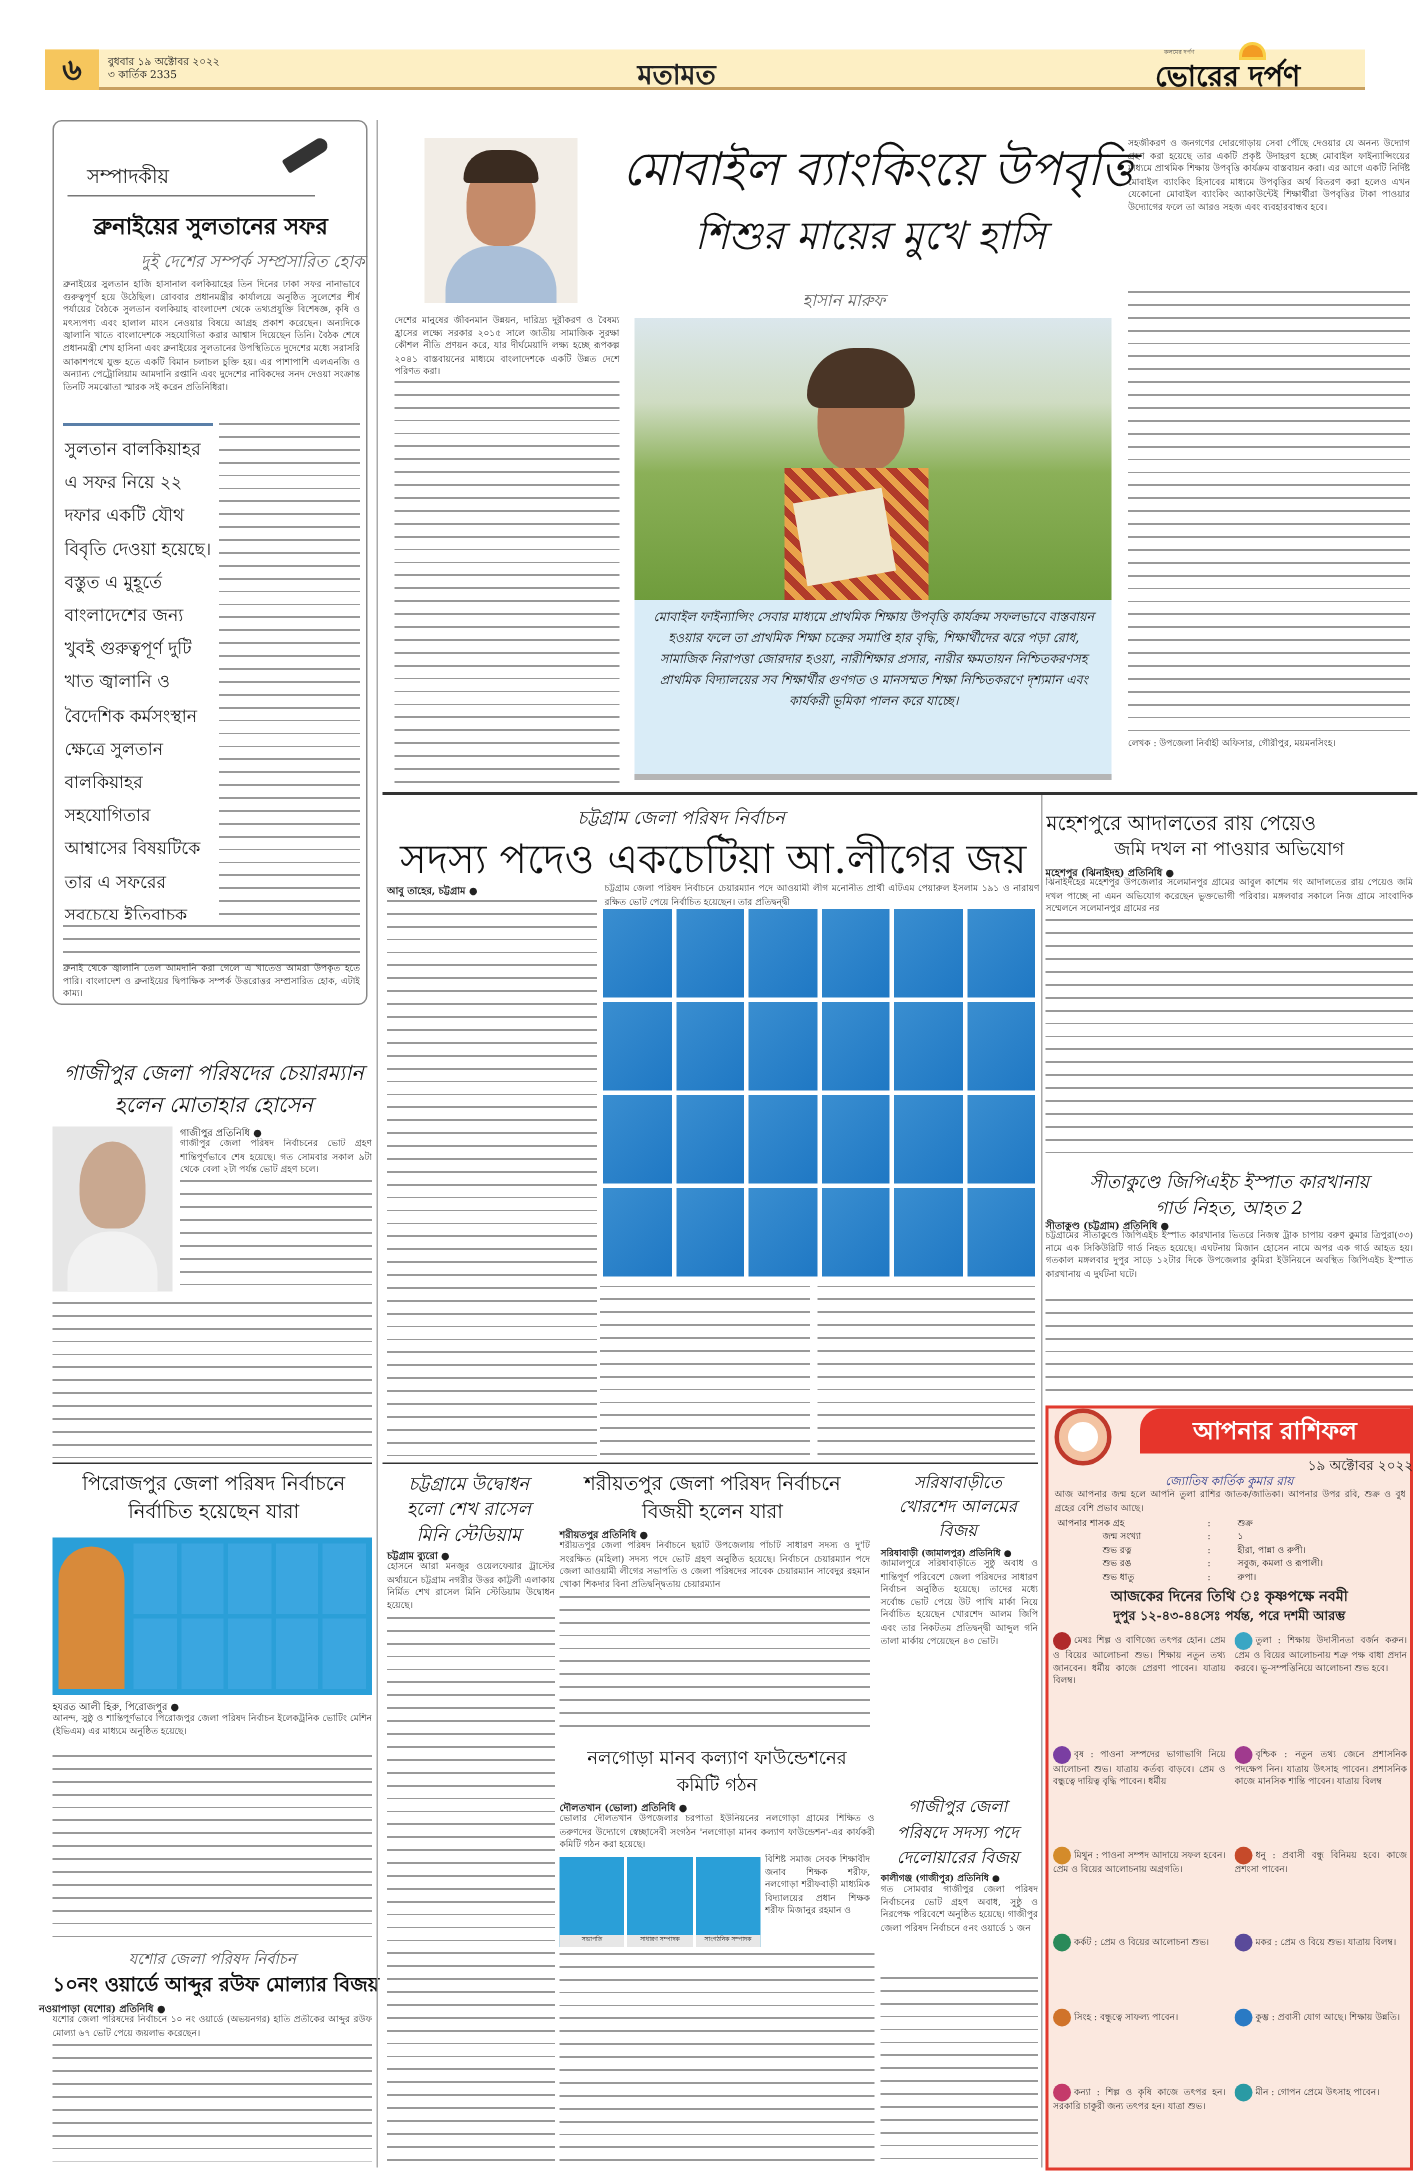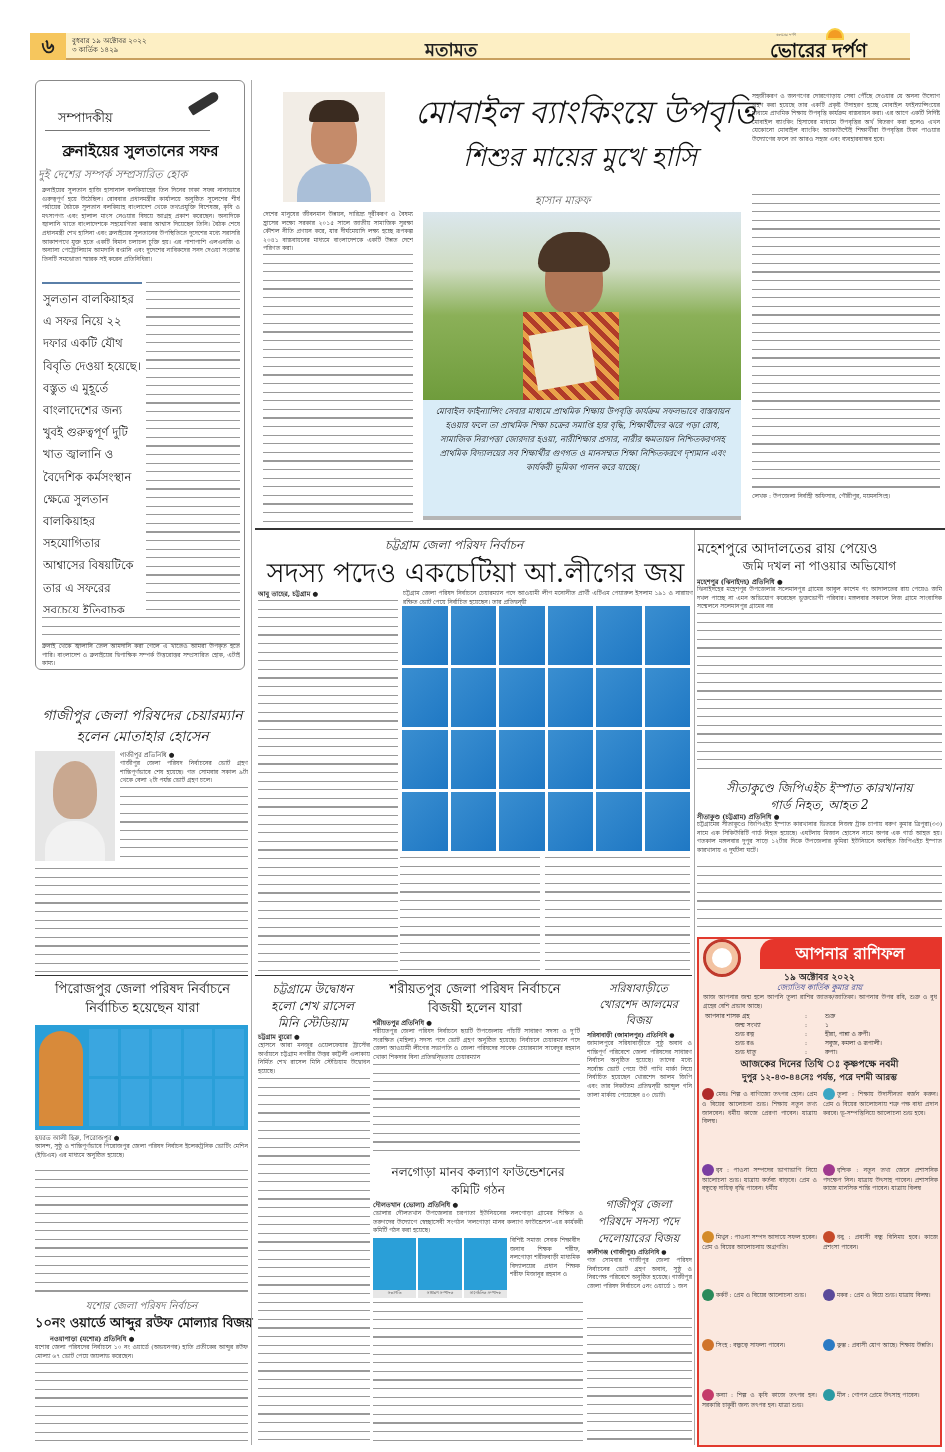--- a/index.html
+++ b/index.html
@@ -21,36 +21,36 @@
 <div class="hdr" style="left:18px;top:33px;width:486px"></div>
 <div class="abs" style="left:18px;top:33px;width:486px;height:27px;background:#fdefc4;border-bottom:2px solid #c8a060">
 </div>
 <div class="abs" style="left:0;top:0;width:945px;height:0"></div>
 
 <div class="abs" style="left:0;top:0;width:945px;height:64px;background:#fff">
   <div class="abs" style="left:30px;top:33px;width:880px;height:27px;background:#fdefc4;border-bottom:2px solid #c8a060"></div>
   <div class="abs" style="left:30px;top:33px;width:36px;height:27px;background:#f6c65d;font-size:20px;font-weight:bold;text-align:center;line-height:27px;font-family:'DejaVu Serif',serif">৬</div>
   <div class="abs" style="left:72px;top:37px;font-size:7px;line-height:9px;font-family:'DejaVu Serif',serif">
     <div>বুধবার ১৯ অক্টোবর ২০২২</div>
-    <div>৩ কার্তিক ১৪২৯</div>
+    <div>৩ কার্তিক 2335</div>
   </div>
   <div class="abs" style="left:425px;top:36px;font-size:18px;font-weight:bold;font-family:'DejaVu Serif',serif">মতামত</div>
   <div class="abs" style="left:770px;top:30px;width:140px;height:30px">
     <div class="abs" style="left:58px;top:0;width:14px;height:8px;background:#f39c23;border-radius:14px 14px 0 0;box-shadow:0 0 0 2px #f9cf46"></div>
     <div class="abs" style="left:6px;top:2px;font-size:4px;color:#555">কলমের দর্পণ</div>
     <div class="abs" style="left:0;top:6px;font-size:19px;font-weight:bold;font-family:'DejaVu Serif',serif;color:#111;white-space:nowrap">ভোরের দর্পণ</div>
   </div>
 </div>
 
 <div class="abs box" style="left:35px;top:80px;width:210px;height:590px"></div>
 <div class="abs" style="left:58px;top:108px;font-size:13px;font-family:Liberation Mono, monospace">সম্পাদকীয়</div>
 <div class="abs" style="left:188px;top:98px;width:32px;height:10px;background:#333;transform:rotate(-32deg);border-radius:2px 6px 6px 2px"></div>
 <div class="abs" style="left:45px;top:130px;width:165px;height:1px;background:#777"></div>
 <div class="abs hl" style="left:38px;top:139px;width:205px;font-size:15px">ব্রুনাইয়ের সুলতানের সফর</div>
-<div class="abs" style="left:38px;top:166px;width:205px;text-align:left;font-size:11px;color:#666;font-style:italic;font-family:'DejaVu Serif',serif">দুই দেশের সম্পর্ক সম্প্রসারিত হোক</div>
+<div class="abs" style="left:38px;top:166px;width:205px;text-align:right;font-size:11px;color:#666;font-style:italic;font-family:'DejaVu Serif',serif">দুই দেশের সম্পর্ক সম্প্রসারিত হোক</div>
 <div class="abs txt" style="left:42px;top:186px;width:198px;height:82px">ব্রুনাইয়ের সুলতান হাজি হাসানাল বলকিয়াহের তিন দিনের ঢাকা সফর নানাভাবে গুরুত্বপূর্ণ হয়ে উঠেছিল। রোববার প্রধানমন্ত্রীর কার্যালয়ে অনুষ্ঠিত সুলেশের শীর্ষ পর্যায়ের বৈঠকে সুলতান বলকিয়াহ বাংলাদেশ থেকে তথ্যপ্রযুক্তি বিশেষজ্ঞ, কৃষি ও মৎস্যপণ্য এবং হালাল মাংস নেওয়ার বিষয়ে আগ্রহ প্রকাশ করেছেন। অন্যদিকে জ্বালানি খাতে বাংলাদেশকে সহযোগিতা করার আশ্বাস দিয়েছেন তিনি। বৈঠক শেষে প্রধানমন্ত্রী শেখ হাসিনা এবং ব্রুনাইয়ের সুলতানের উপস্থিতিতে দুদেশের মধ্যে সরাসরি আকাশপথে যুক্ত হতে একটি বিমান চলাচল চুক্তি হয়। এর পাশাপাশি এলএনজি ও অন্যান্য পেট্রোলিয়াম আমদানি রপ্তানি এবং দুদেশের নাবিকদের সনদ দেওয়া সংক্রান্ত তিনটি সমঝোতা স্মারক সই করেন প্রতিনিধিরা।</div>
 <div class="abs" style="left:42px;top:282px;width:100px;height:2px;background:#5a7fa8"></div>
 <div class="abs" style="left:43px;top:288px;width:100px;height:325px;font-size:11.5px;line-height:22.2px;font-family:'DejaVu Serif',serif;color:#222;overflow:hidden">সুলতান বালকিয়াহর এ সফর নিয়ে ২২ দফার একটি যৌথ বিবৃতি দেওয়া হয়েছে। বস্তুত এ মুহূর্তে বাংলাদেশের জন্য খুবই গুরুত্বপূর্ণ দুটি খাত জ্বালানি ও বৈদেশিক কর্মসংস্থান ক্ষেত্রে সুলতান বালকিয়াহর সহযোগিতার আশ্বাসের বিষয়টিকে তার এ সফরের সবচেয়ে ইতিবাচক দিক বলে মনে করি আমরা।</div>
 <div class="abs txt txtline" style="left:146px;top:280px;width:94px;height:335px"></div>
 <div class="abs txt txtline" style="left:42px;top:615px;width:198px;height:30px"></div>
 <div class="abs txt" style="left:42px;top:642px;width:198px;height:25px">ব্রুনাই থেকে জ্বালানি তেল আমদানি করা গেলে এ খাতেও আমরা উপকৃত হতে পারি। বাংলাদেশ ও ব্রুনাইয়ের দ্বিপাক্ষিক সম্পর্ক উত্তরোত্তর সম্প্রসারিত হোক, এটাই কাম্য।</div>
 
 <div class="abs" style="left:283px;top:92px;width:102px;height:110px;background:#f2ede6">
   <div class="abs face" style="left:28px;top:14px;width:46px;height:58px"></div>
   <div class="abs" style="left:26px;top:8px;width:50px;height:22px;background:#3a2b20;border-radius:25px 25px 4px 4px"></div>
@@ -127,21 +127,21 @@
 
 <div class="abs hl" style="left:697px;top:779px;width:245px;font-size:12px;font-weight:normal;font-style:italic;white-space:nowrap">সীতাকুণ্ডে জিপিএইচ ইস্পাত কারখানায়</div>
 <div class="abs hl" style="left:697px;top:796px;width:245px;font-size:12px;font-weight:normal;font-style:italic">গার্ড নিহত, আহত 2</div>
 <div class="abs" style="left:697px;top:812px;font-size:6.5px;font-weight:bold;font-family:'DejaVu Serif',serif">সীতাকুণ্ড (চট্টগ্রাম) প্রতিনিধি ●</div>
 <div class="abs txt" style="left:697px;top:820px;width:245px;height:44px">চট্টগ্রামের সীতাকুণ্ডে জিপিএইচ ইস্পাত কারখানার ভিতরে নিজস্ব ট্রাক চাপায় বরুণ কুমার ত্রিপুরা(৩৩) নামে এক সিকিউরিটি গার্ড নিহত হয়েছে। এঘটনায় মিজান হোসেন নামে অপর এক গার্ড আহত হয়। গতকাল মঙ্গলবার দুপুর সাড়ে ১২টার দিকে উপজেলার কুমিরা ইউনিয়নে অবস্থিত জিপিএইচ ইস্পাত কারখানায় এ দুর্ঘটনা ঘটে।</div>
 <div class="abs txt txtline" style="left:697px;top:864px;width:245px;height:68px"></div>
 
 <div class="abs rashi" style="left:697px;top:937px;width:245px;height:510px"></div>
 <div class="abs" style="left:703px;top:939px;width:38px;height:38px;border-radius:50%;background:#fff;border:3px solid #c0392b;box-shadow:inset 0 0 0 6px #f3c3a2"></div>
 <div class="abs rhead" style="left:760px;top:939px;width:180px;height:30px;line-height:30px;font-size:16px;border-radius:14px 0 0 0">আপনার রাশিফল</div>
-<div class="abs" style="left:697px;top:970px;width:245px;text-align:center;font-size:9px;font-weight:bold;font-family:'DejaVu Serif',serif">১৯ অক্টোবর ২০২২</div>
+<div class="abs" style="left:697px;top:970px;width:245px;text-align:right;font-size:9px;font-weight:normal;font-family:'DejaVu Serif',serif">১৯ অক্টোবর ২০২২</div>
 <div class="abs" style="left:697px;top:981px;width:245px;text-align:center;font-size:8px;font-style:italic;color:#2b3a8c;font-family:'DejaVu Serif',serif">জ্যোতিষ কার্তিক কুমার রায়</div>
 <div class="abs txt" style="left:703px;top:993px;width:234px;height:18px">আজ আপনার জন্ম হলে আপনি তুলা রাশির জাতক/জাতিকা। আপনার উপর রবি, শুক্র ও বুধ গ্রহের বেশি প্রভাব আছে।</div>
 <div class="abs" style="left:705px;top:1011px;width:230px;font-size:6px;line-height:9px;font-family:'DejaVu Serif',serif">
   <div style="display:flex">
       <span style="width:100px">আপনার শাসক গ্রহ</span>
       <span style="width:20px">:</span>
       <span>শুক্র</span>
     </div>
   <div style="display:flex">
       <span style="width:100px;padding-left:30px">জন্ম সংখ্যা</span>
@@ -198,21 +198,21 @@
       <div style="background:#3aa6e0"></div>
       <div style="background:#3aa6e0"></div>
   </div>
 </div>
 <div class="abs" style="left:35px;top:1133px;font-size:6.5px;font-weight:normal;font-family:'DejaVu Serif',serif">হযরত আলী হিরু, পিরোজপুর ●</div>
 <div class="abs txt" style="left:35px;top:1142px;width:213px;height:26px">আনন্দ, সুষ্ঠু ও শান্তিপূর্ণভাবে পিরোজপুর জেলা পরিষদ নির্বাচন ইলেকট্রনিক ভোটিং মেশিন (ইভিএম) এর মাধ্যমে অনুষ্ঠিত হয়েছে।</div>
 <div class="abs txt txtline" style="left:35px;top:1168px;width:213px;height:124px"></div>
 
 <div class="abs" style="left:35px;top:1298px;width:213px;text-align:center;font-size:10px;font-style:italic;color:#555;font-family:'DejaVu Serif',serif">যশোর জেলা পরিষদ নির্বাচন</div>
 <div class="abs hl" style="left:35px;top:1313px;width:213px;font-size:13px;white-space:nowrap">১০নং ওয়ার্ডে আব্দুর রউফ মোল্যার বিজয়</div>
-<div class="abs" style="left:50px;top:1334px;font-size:6.5px;font-weight:bold;font-family:'DejaVu Serif',serif">নওয়াপাড়া (যশোর) প্রতিনিধি ●</div>
+<div class="abs" style="left:26px;top:1334px;font-size:6.5px;font-weight:bold;font-family:'DejaVu Serif',serif">নওয়াপাড়া (যশোর) প্রতিনিধি ●</div>
 <div class="abs txt" style="left:35px;top:1343px;width:213px;height:18px">যশোর জেলা পরিষদের নির্বাচনে ১০ নং ওয়ার্ডে (অভয়নগর) হাতি প্রতীকের আব্দুর রউফ মোল্যা ৬৭ ভোট পেয়ে জয়লাভ করেছেন।</div>
 <div class="abs txt txtline" style="left:35px;top:1361px;width:213px;height:80px"></div>
 
 <div class="abs" style="left:255px;top:975px;width:437px;height:1px;background:#333"></div>
 <div class="abs hl" style="left:255px;top:980px;width:115px;font-size:12px;font-weight:normal;font-style:italic">চট্টগ্রামে উদ্বোধন</div>
 <div class="abs hl" style="left:255px;top:997px;width:115px;font-size:12px;font-weight:normal;font-style:italic">হলো শেখ রাসেল</div>
 <div class="abs hl" style="left:255px;top:1014px;width:115px;font-size:12px;font-weight:normal;font-style:italic">মিনি স্টেডিয়াম</div>
 <div class="abs" style="left:258px;top:1032px;font-size:6.5px;font-weight:bold;font-family:'DejaVu Serif',serif">চট্টগ্রাম ব্যুরো ●</div>
 <div class="abs txt" style="left:258px;top:1041px;width:112px;height:35px">হোসনে আরা মনজুর ওয়েলফেয়ার ট্রাস্টের অর্থায়নে চট্টগ্রাম নগরীর উত্তর কাট্টলী এলাকায় নির্মিত শেখ রাসেল মিনি স্টেডিয়াম উদ্বোধন হয়েছে।</div>
 <div class="abs txt txtline" style="left:258px;top:1076px;width:112px;height:366px"></div>

